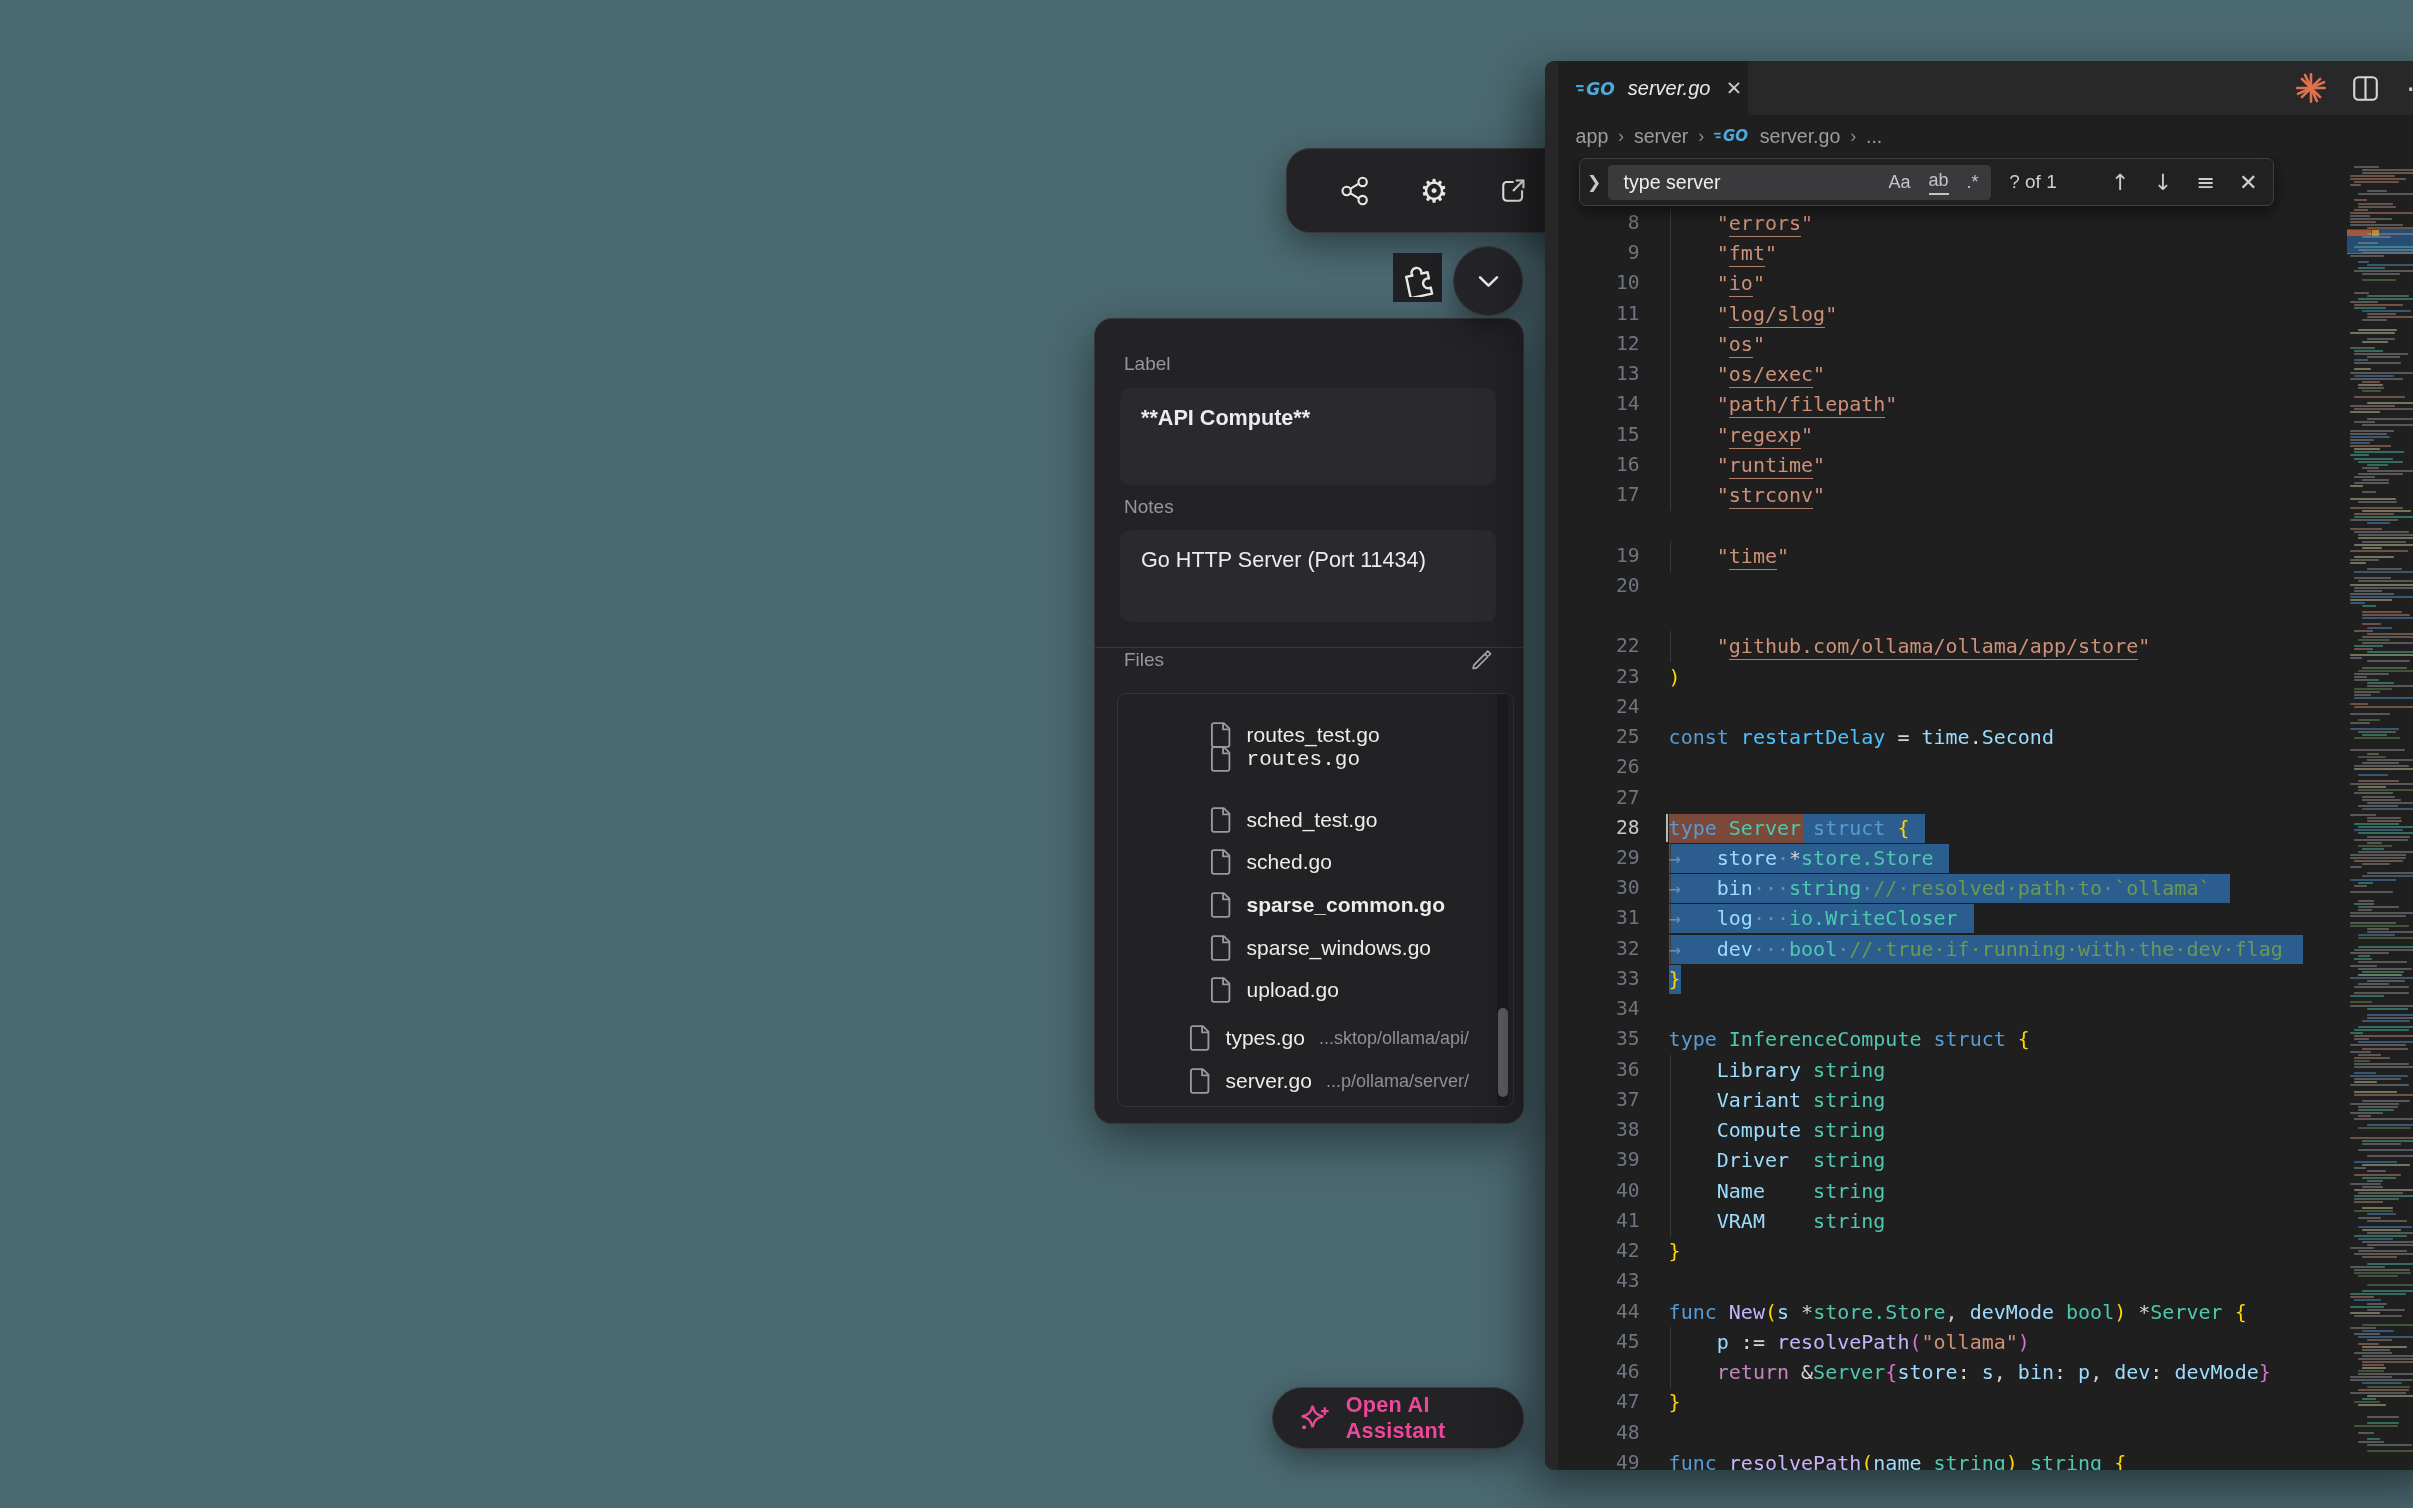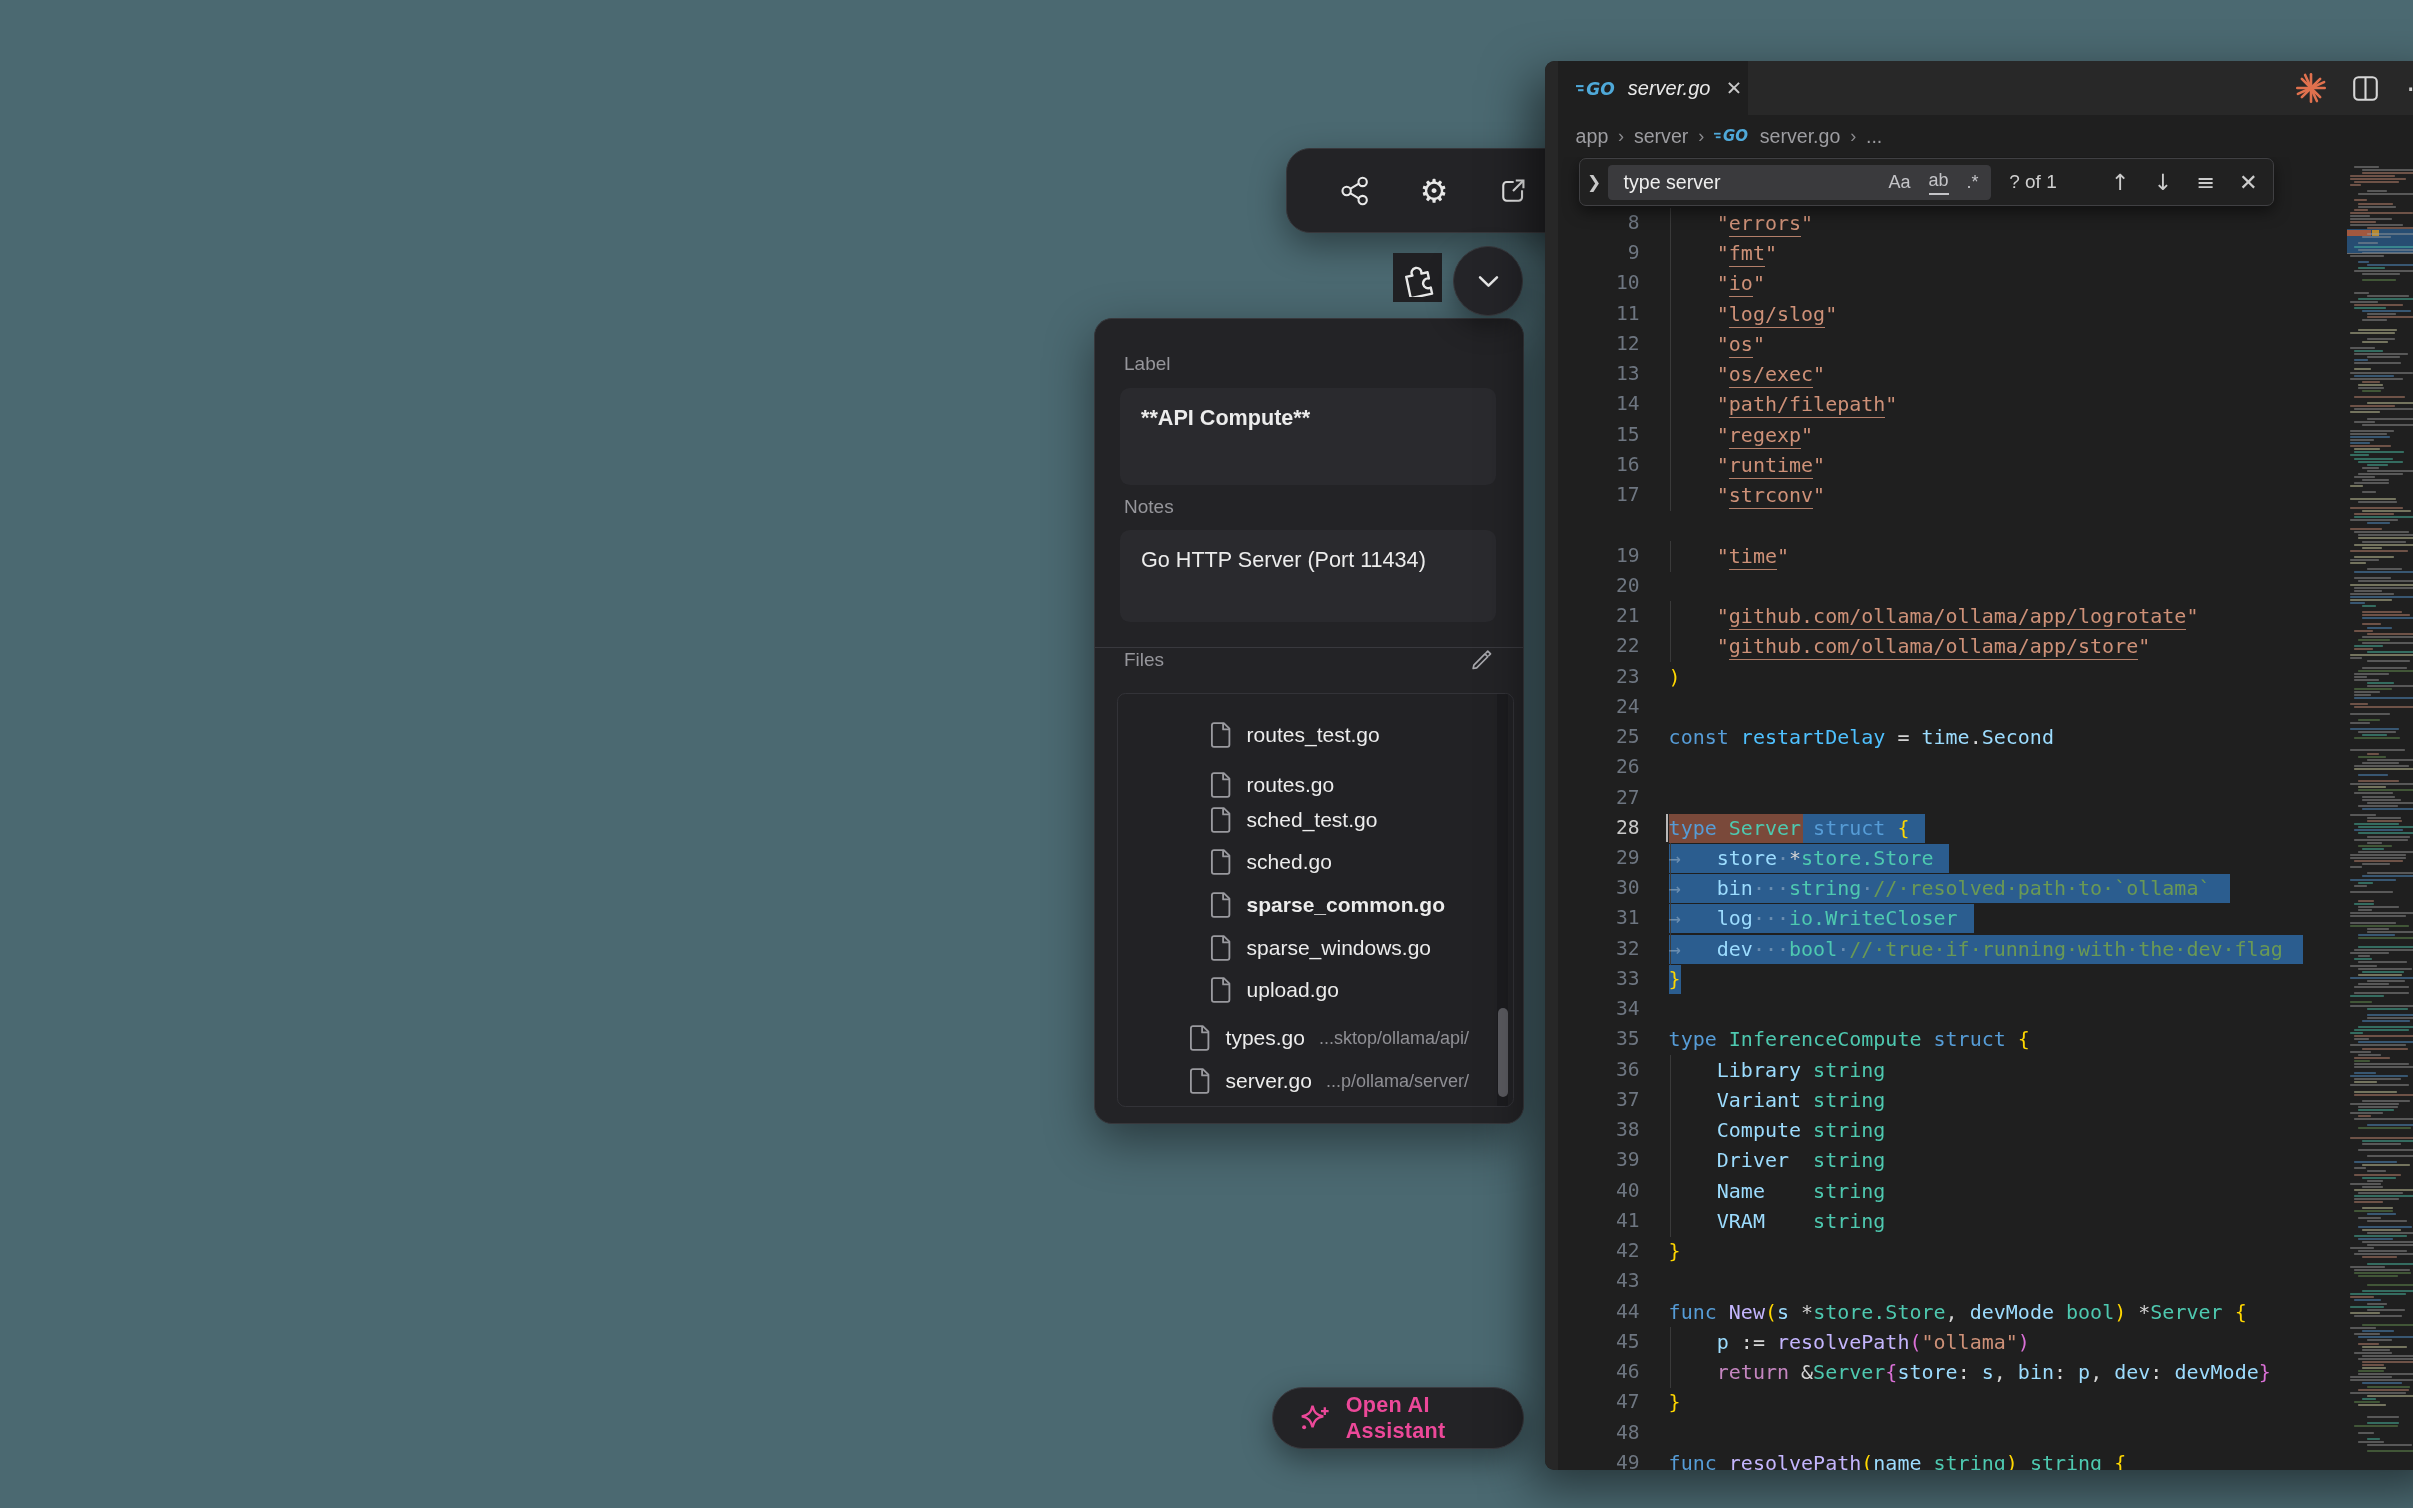--- a/index.html
+++ b/index.html
@@ -174,21 +174,21 @@
           </svg>
           <span class="fname">sched.go</span>
         </div>
         <div class="file-row" style="top: 105px; left: 91px;">
           <svg width="24" height="28" viewBox="0 0 34 40">
             <path d="M7 3 h14 l8 8 v23 a3 3 0 0 1 -3 3 H7 a3 3 0 0 1 -3 -3 V6 a3 3 0 0 1 3 -3 z" fill="none" stroke="#9a9a9f" stroke-width="2.6" stroke-linejoin="round"></path>
             <path d="M20 3 v9 h9" fill="none" stroke="#9a9a9f" stroke-width="2.6" stroke-linejoin="round"></path>
           </svg>
           <span class="fname">sched_test.go</span>
         </div>
-        <div class="file-row" style="top: 70px; left: 91px;">
+        <div class="file-row" style="top: 44px; left: 91px; font-family: Liberation Mono, monospace;">
           <svg width="24" height="28" viewBox="0 0 34 40">
             <path d="M7 3 h14 l8 8 v23 a3 3 0 0 1 -3 3 H7 a3 3 0 0 1 -3 -3 V6 a3 3 0 0 1 3 -3 z" fill="none" stroke="#9a9a9f" stroke-width="2.6" stroke-linejoin="round"></path>
             <path d="M20 3 v9 h9" fill="none" stroke="#9a9a9f" stroke-width="2.6" stroke-linejoin="round"></path>
           </svg>
           <span class="fname">routes.go</span>
         </div>
         <div class="file-row" style="top: 19.6px; left: 91px;">
           <svg width="24" height="28" viewBox="0 0 34 40">
             <path d="M7 3 h14 l8 8 v23 a3 3 0 0 1 -3 3 H7 a3 3 0 0 1 -3 -3 V6 a3 3 0 0 1 3 -3 z" fill="none" stroke="#9a9a9f" stroke-width="2.6" stroke-linejoin="round"></path>
             <path d="M20 3 v9 h9" fill="none" stroke="#9a9a9f" stroke-width="2.6" stroke-linejoin="round"></path>
@@ -374,25 +374,20 @@
             <span class="ltext"><span class="tok-txt">    </span><span class="tok-str">"</span><span class="tok-stru">strconv</span><span class="tok-str">"</span></span>
           </div>
           <div class="cline" style="top: 384px;">
             <div class="iguide"></div>
             <span class="lnum">19</span>
             <span class="ltext"><span class="tok-txt">    </span><span class="tok-str">"</span><span class="tok-stru">time</span><span class="tok-str">"</span></span>
           </div>
           <div class="cline" style="top: 414px;">
             <span class="lnum">20</span>
             <span class="ltext"></span>
-          </div>
-          <div class="cline" style="top: 444px;">
-            <div class="iguide"></div>
-            <span class="lnum">21</span>
-            <span class="ltext"><span class="tok-txt">    </span><span class="tok-str">"</span><span class="tok-stru">github.com/ollama/ollama/app/logrotate</span><span class="tok-str">"</span></span>
           </div>
           <div class="cline" style="top: 474px;">
             <div class="iguide"></div>
             <span class="lnum">22</span>
             <span class="ltext"><span class="tok-txt">    </span><span class="tok-str">"</span><span class="tok-stru">github.com/ollama/ollama/app/store</span><span class="tok-str">"</span></span>
           </div>
           <div class="cline" style="top: 505px;">
             <span class="lnum">23</span>
             <span class="ltext"><span class="tok-b1">)</span></span>
           </div>

